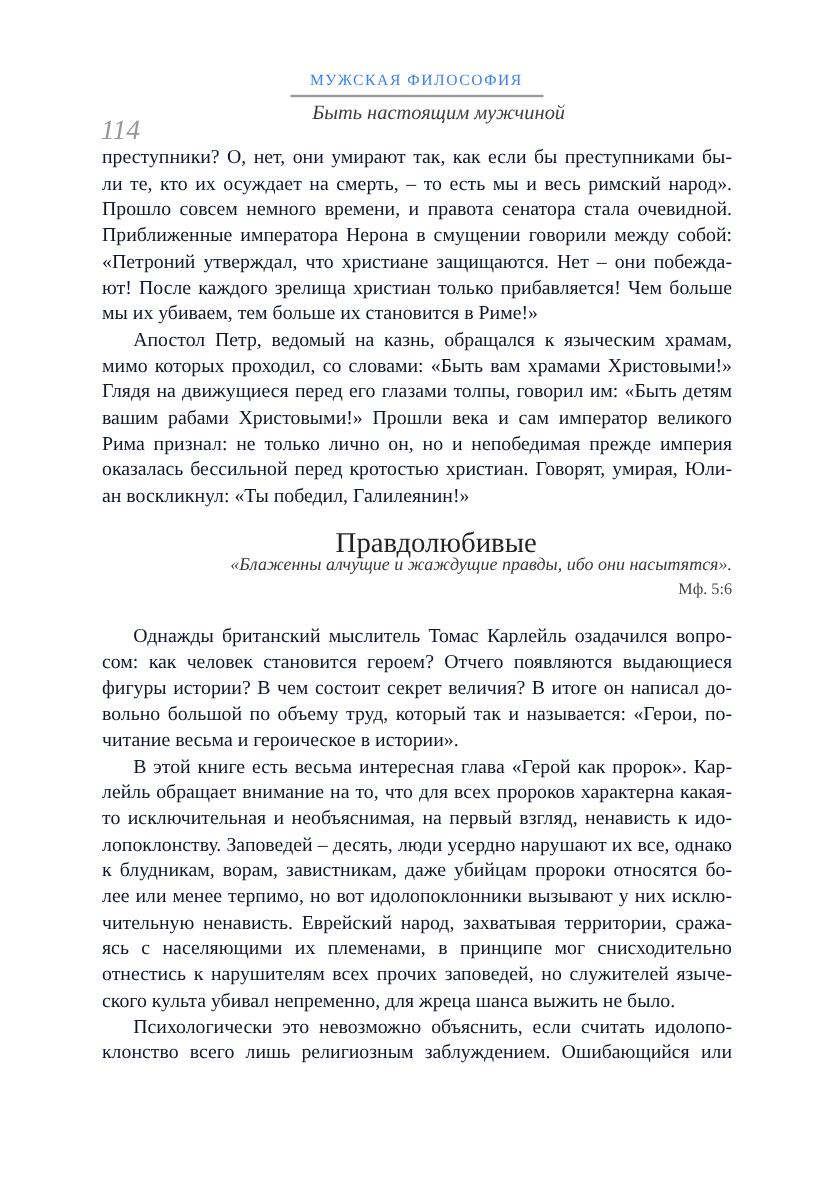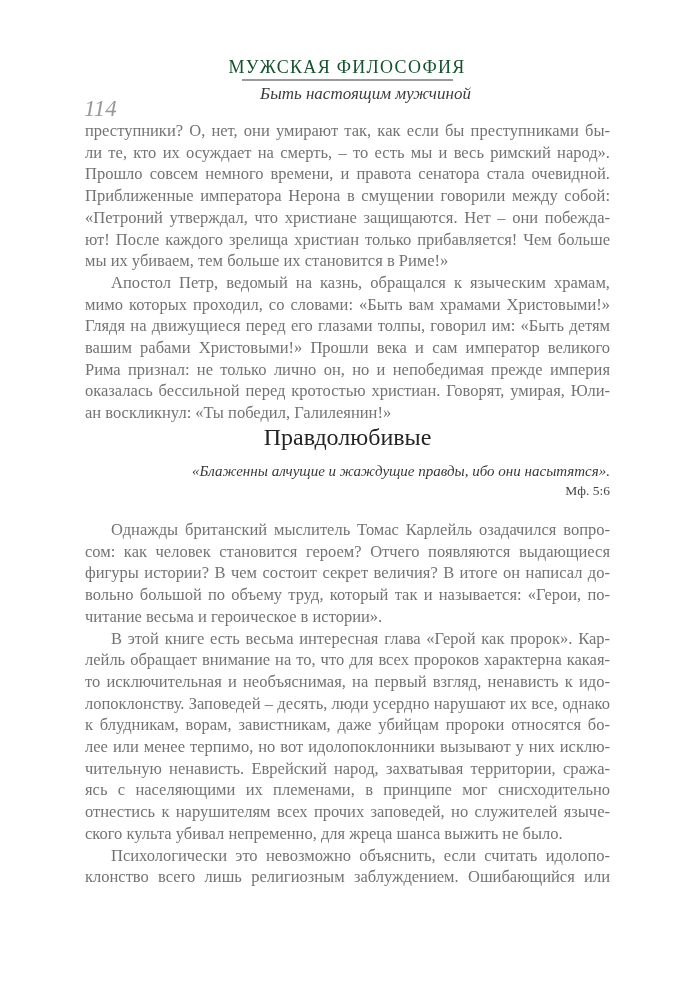--- a/index.html
+++ b/index.html
@@ -28,24 +28,24 @@
     margin-top: 24px;
   }
   .running-head {
     position: absolute;
     left: 0;
     right: 0;
     top: 59px;
     text-align: center;
   }
   .series-title {
-    font-size: 18px;
+    font-size: 13px;
     letter-spacing: 1.3px;
     line-height: 16px;
-    color: #14532d;
+    color: #3b82f6;
   }
   .head-rule {
     width: 211px;
     height: 2px;
     background: #9a9a9a;
     margin: 4px auto 3px auto;
   }
   .book-title {
     font-style: italic;
     font-size: 17px;
@@ -53,40 +53,40 @@
     color: #3d3d3d;
     padding-left: 37px;
   }
 
   
   .textcol {
     position: absolute;
     left: 85px;
     width: 525px;
     font-size: 16.5px;
-    color: #737373;
+    color: #0f172a;
   }
   .block-top    { top: 120px; }
   .block-bottom { top: 519px; }
   .line {
     line-height: 21.7px;
     text-align: justify;
     text-align-last: justify;
     white-space: nowrap;
   }
   .line.last { text-align-last: left; }
   .line.indent { text-indent: 26px; }
 
   
   .section-heading {
     position: absolute;
     left: 85px;
     width: 525px;
     top: 423px;
-    margin: 0;
+    margin: 16px;
     font-size: 24px;
     line-height: 28px;
     font-weight: normal;
     text-align: center;
     color: #242424;
   }
   .epigraph {
     position: absolute;
     left: 85px;
     width: 525px;

